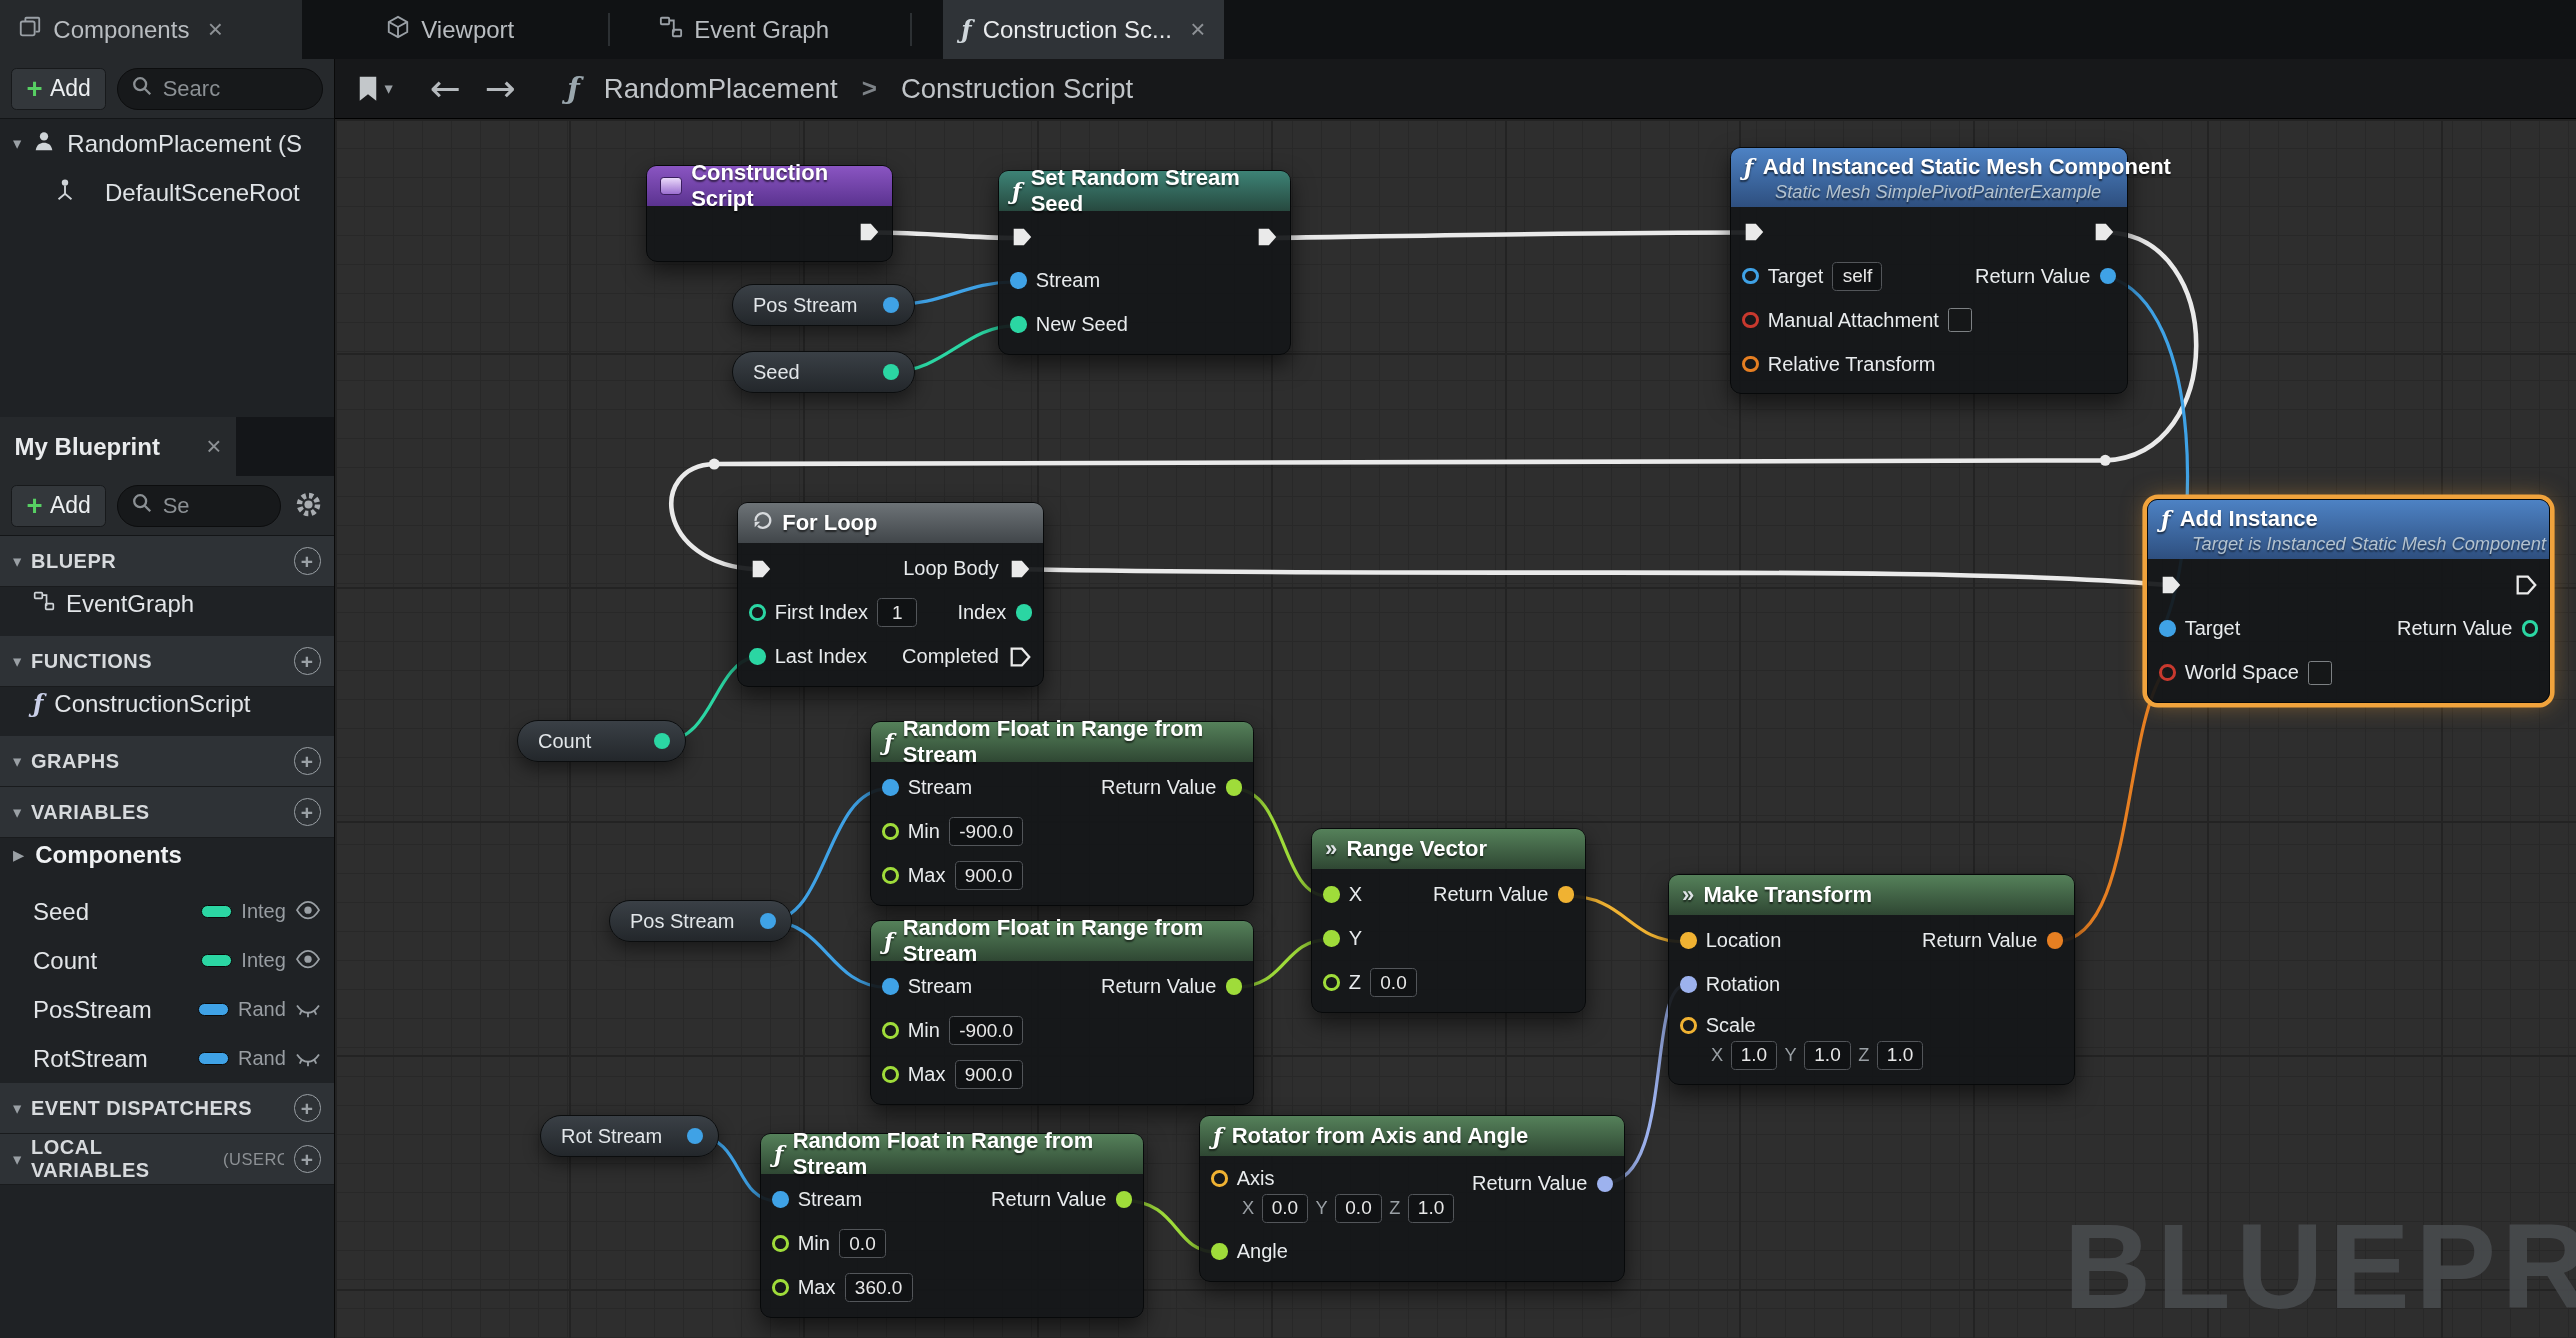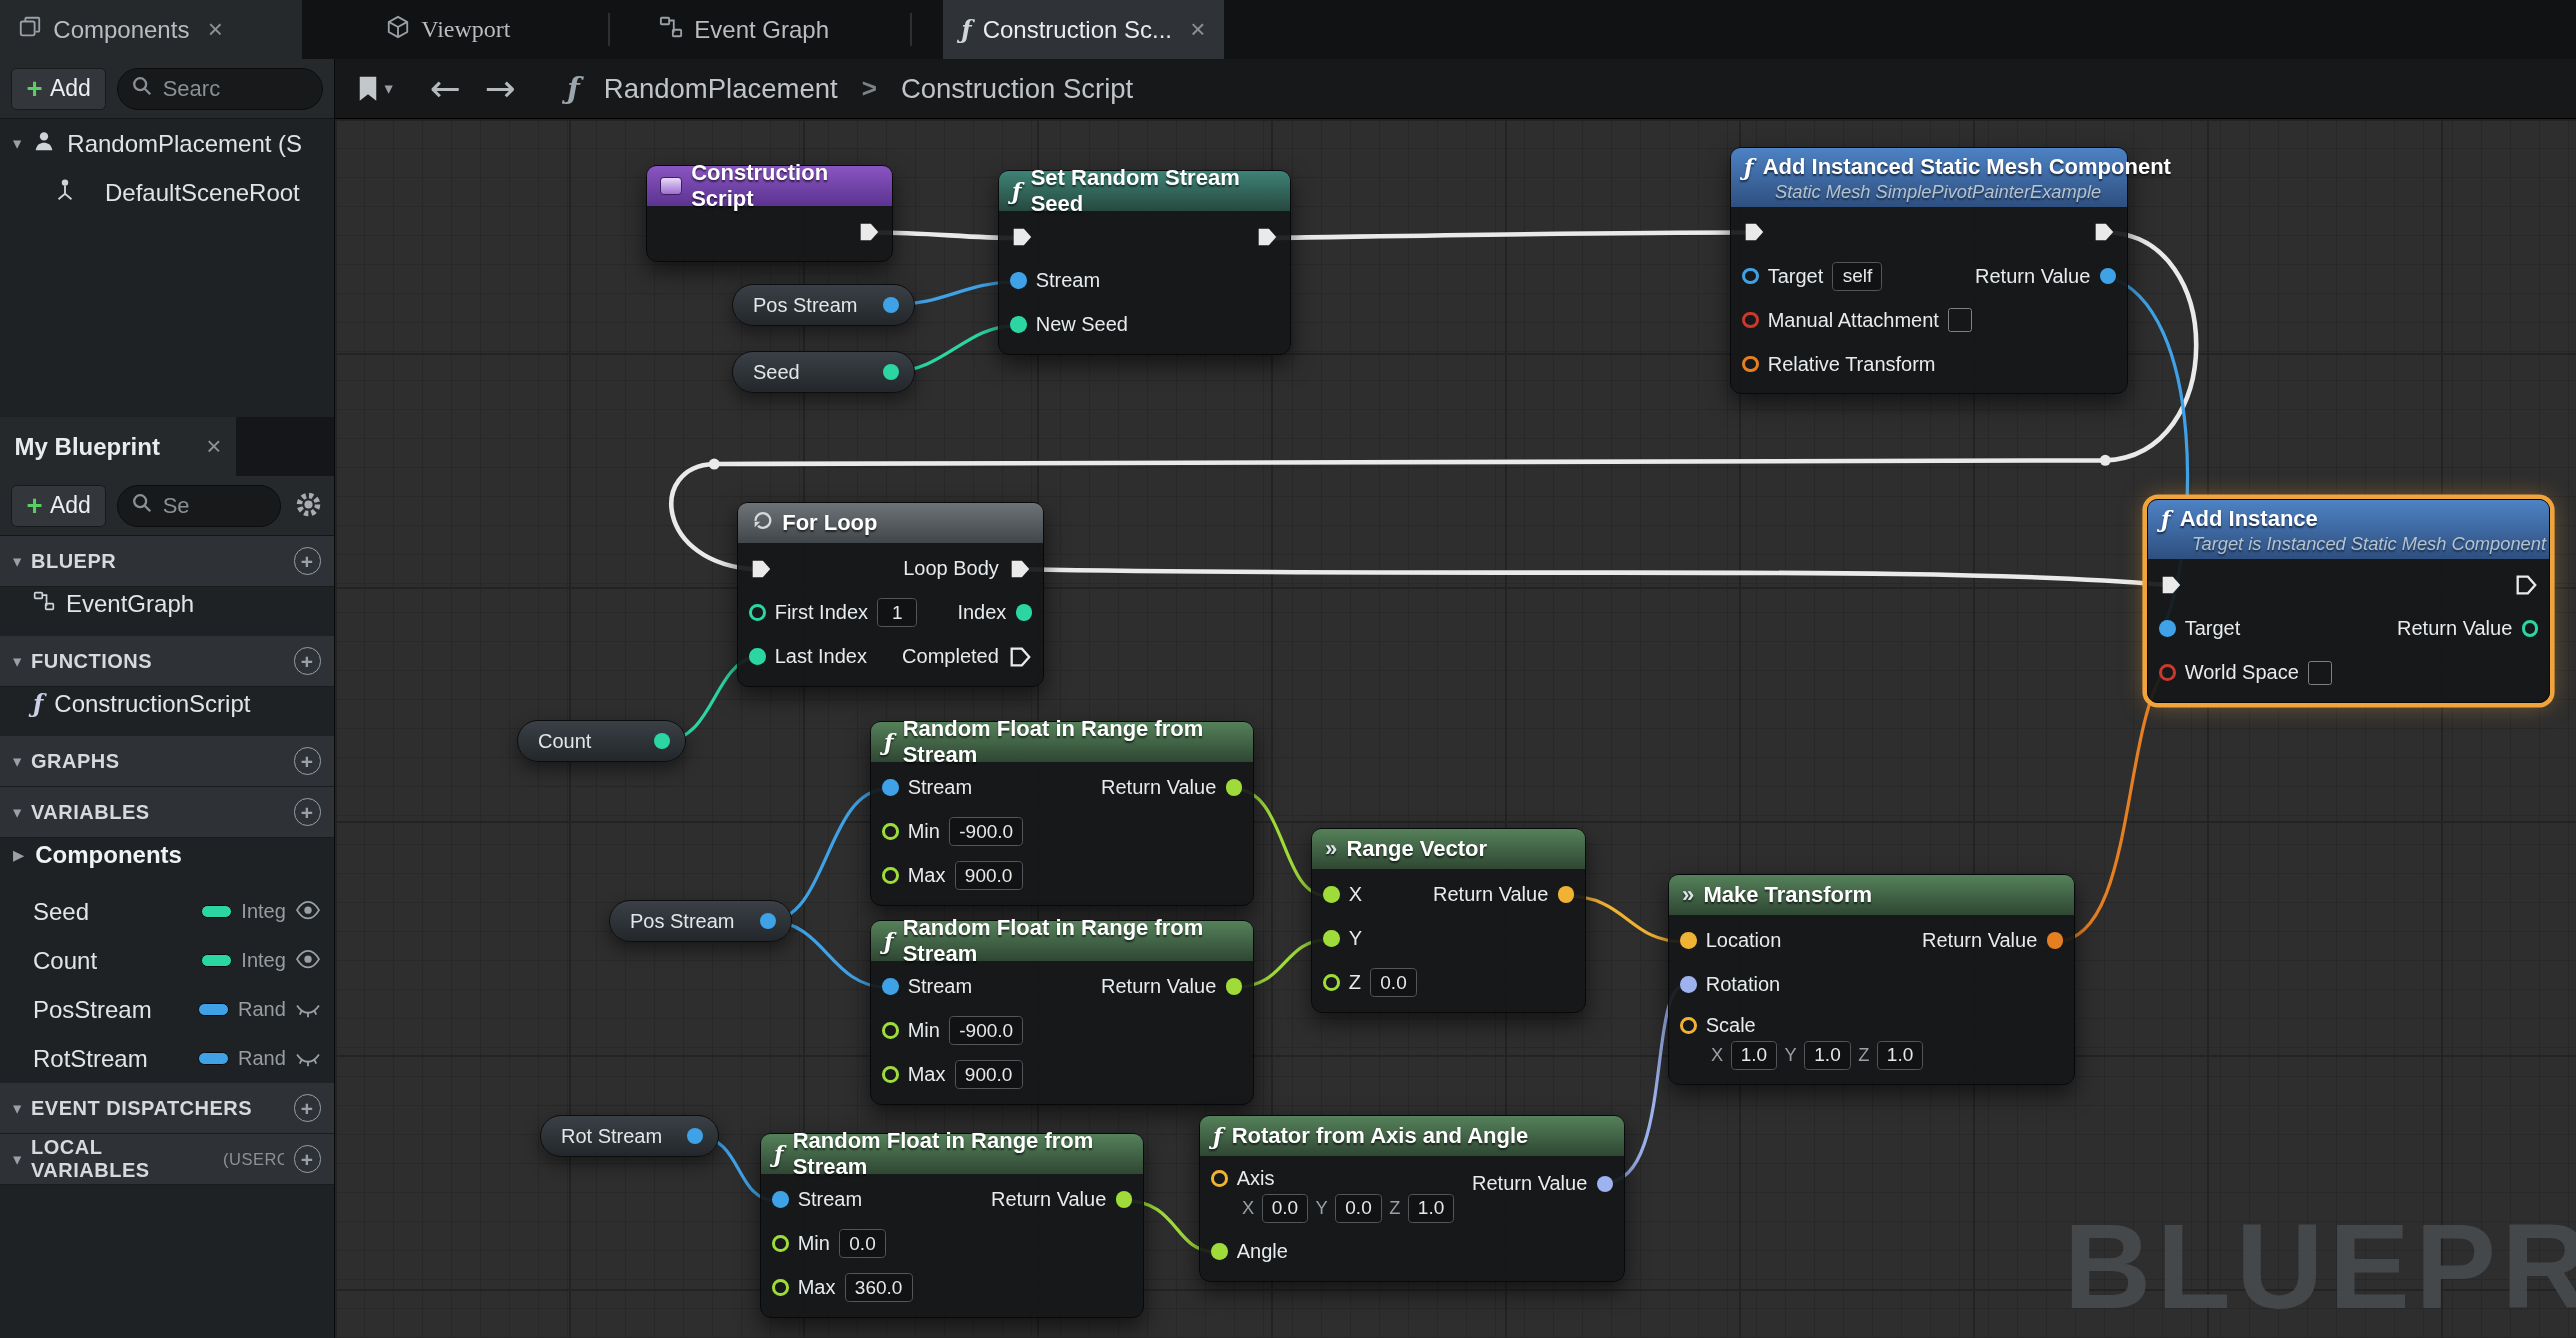--- a/index.html
+++ b/index.html
@@ -4,21 +4,21 @@
 <style>
   *{box-sizing:border-box;margin:0;padding:0;}
   body{width:2576px;height:1338px;overflow:hidden;background:#1b1b1b;font-family:"Liberation Sans",sans-serif;color:#ddd;}
   .app{position:relative;width:2208px;height:1338px;}
 
   
   .tabbar{position:absolute;left:0;top:0;width:2576px;height:59px;background:#101214;}
   .tab{position:absolute;top:0;height:59px;display:flex;align-items:center;gap:11px;padding:0 18.3px;font-size:24px;color:#b9bdc1;cursor:default;}
   .tab .x{color:#8d9195;font-size:26px;margin-left:7.3px;}
   .tab-components{left:0;width:302px;background:#26292c;}
-  .tab-viewport{left:368px;font-family:Liberation Serif, serif;}
+  .tab-viewport{left:368px;}
   .tab-eventgraph{left:641px;}
   .tab-construction{left:943px;background:#2f3337;color:#e9ebed;}
   .tsep{position:absolute;top:13px;width:1.8px;height:33px;background:#2c3033;}
   .fn{font-family:"DejaVu Serif",serif;font-style:italic;font-weight:700;}
 
   
   .left{position:absolute;left:0;top:59px;width:335px;height:1280px;background:#1f2225;border-right:1.8px solid #0a0a0a;}
   .ptool{position:absolute;left:0;width:100%;height:60px;background:#26292c;display:flex;align-items:center;gap:11px;padding:0 11px;border-bottom:0.9px solid #131517;}
   .addbtn{display:flex;align-items:center;gap:7.3px;background:#33373b;border:0.9px solid #17191b;border-radius:5.5px;height:42px;padding:0 14.6px;font-size:23px;color:#eceff1;}
   .addbtn .pl{color:#57cf63;font-size:27.5px;font-weight:700;line-height:1;}

